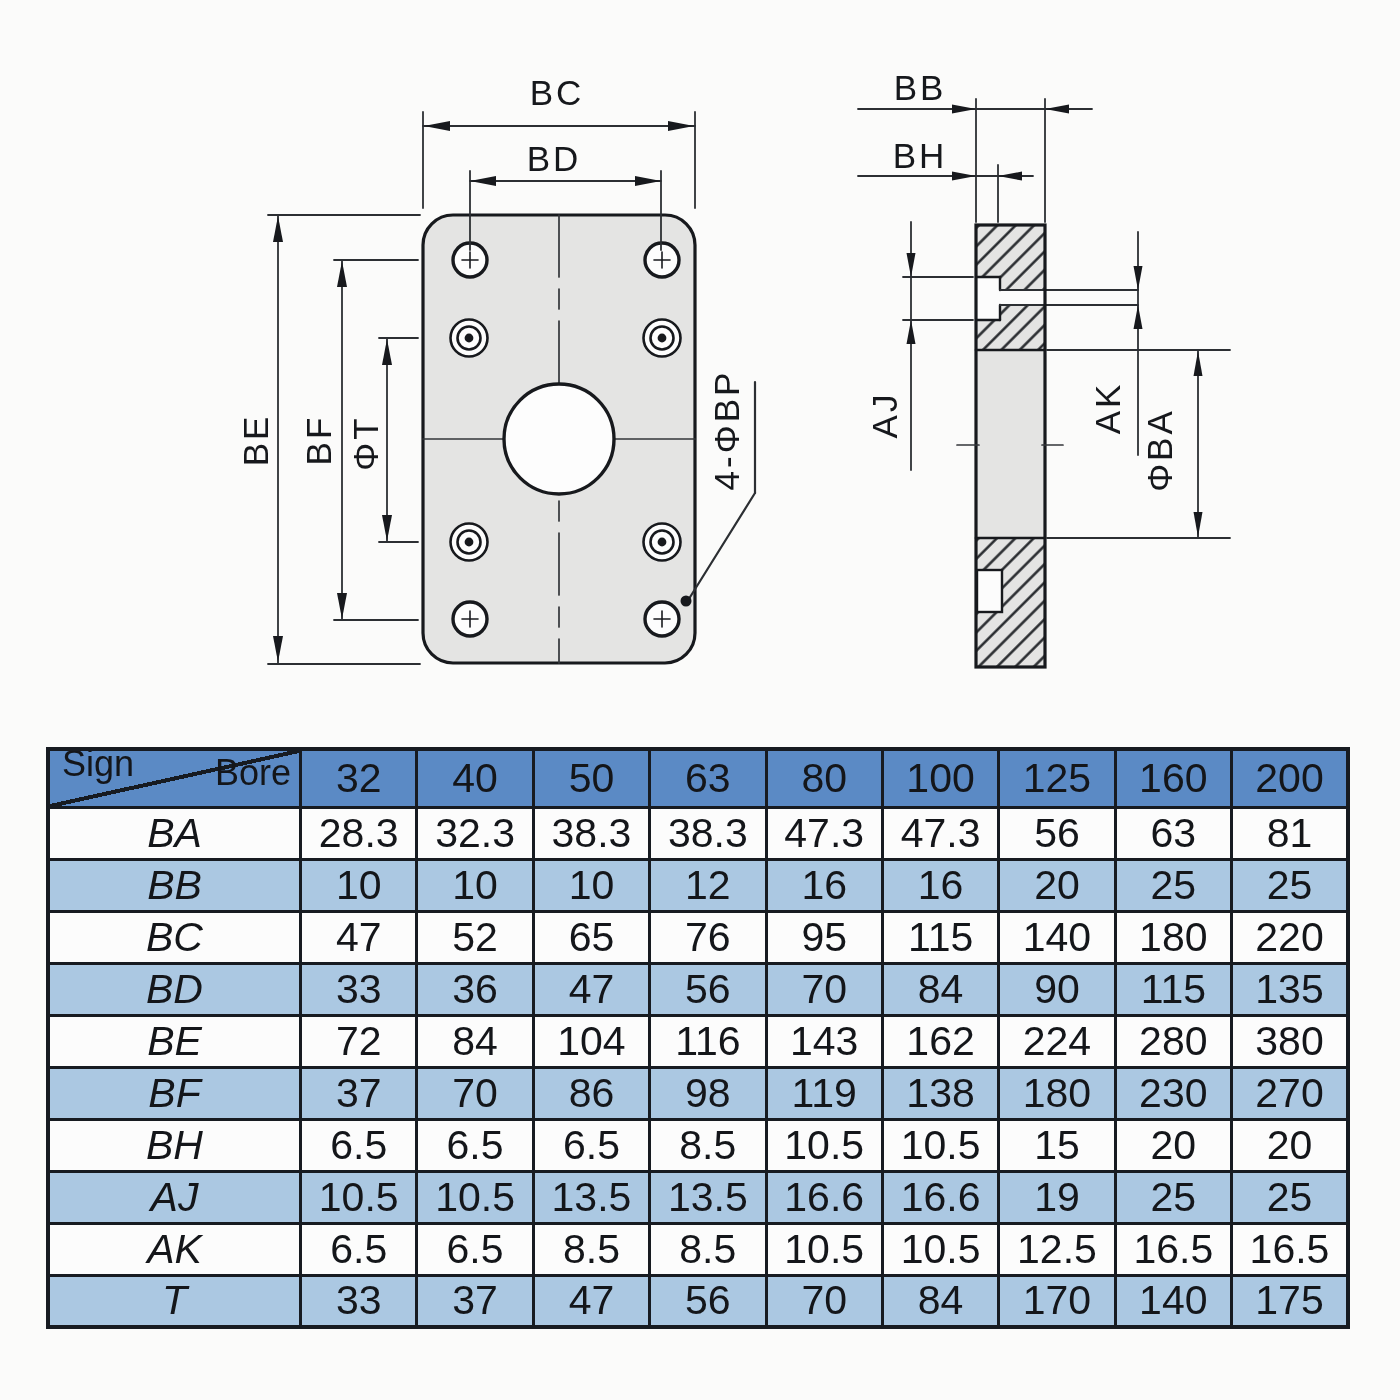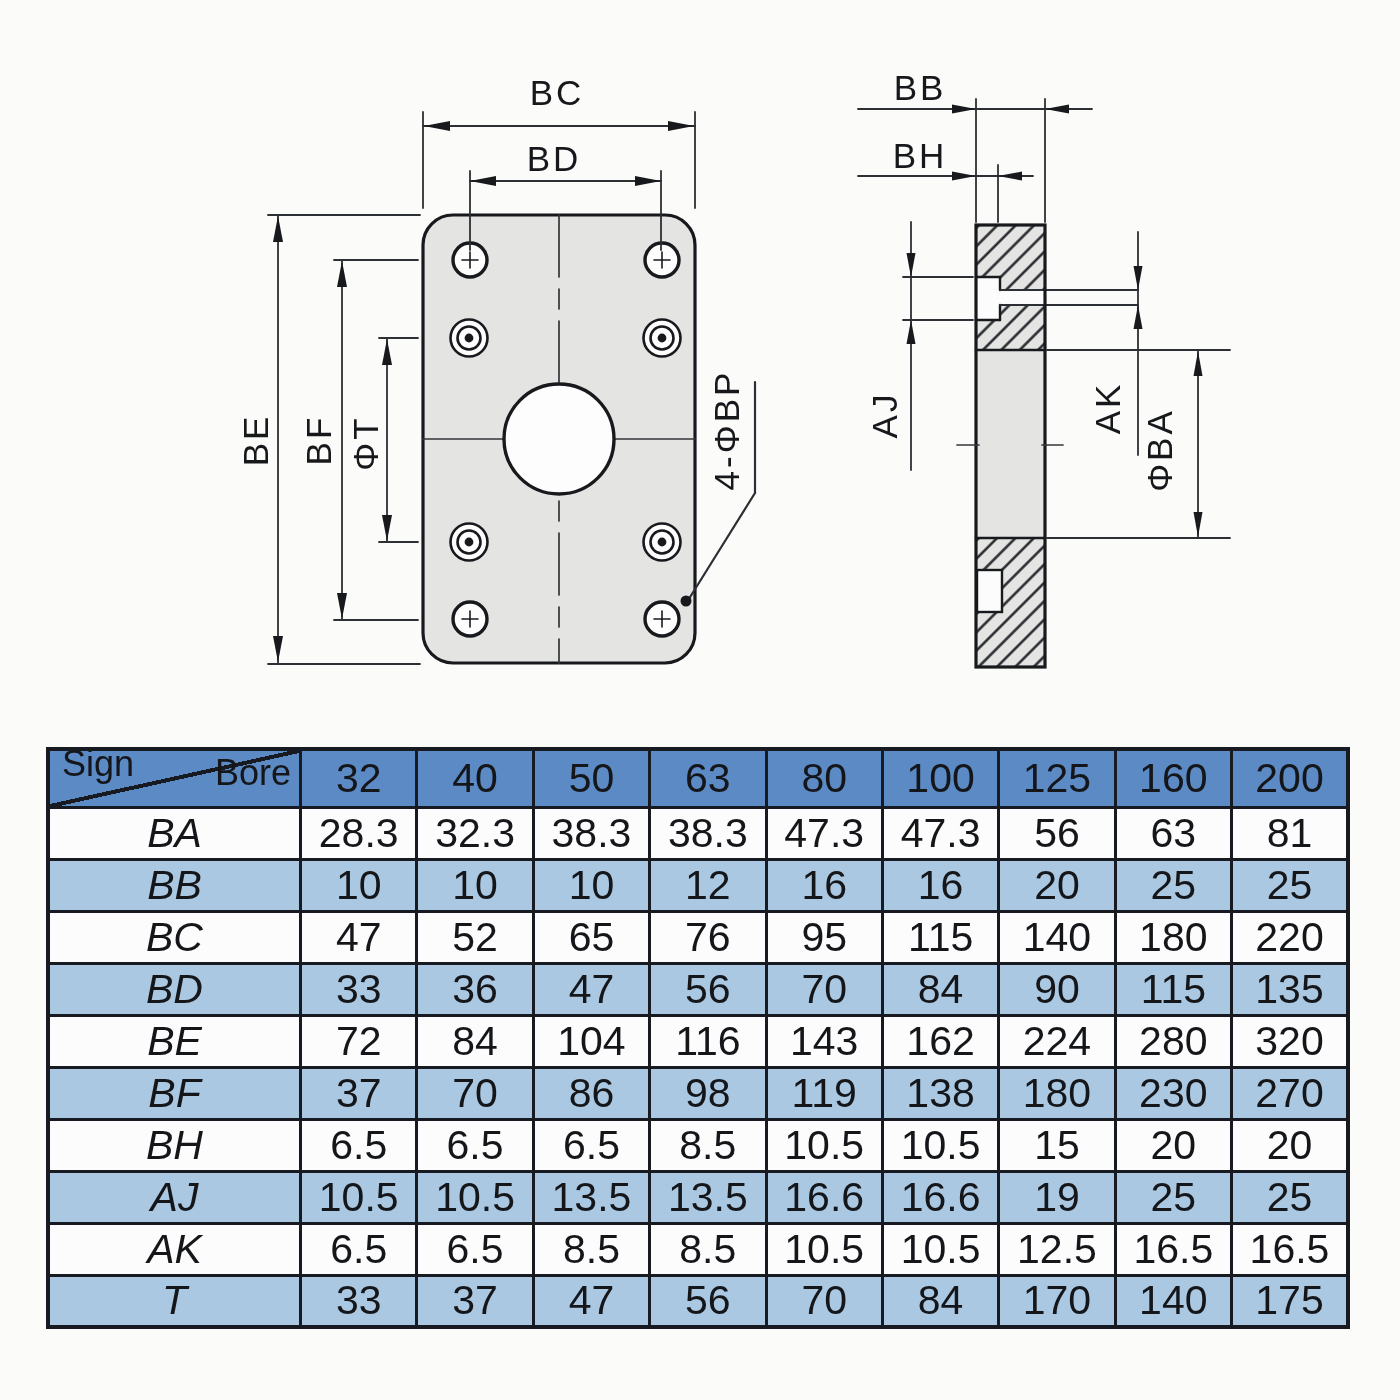--- a/index.html
+++ b/index.html
@@ -295,21 +295,21 @@
           <tr>
             <th>BE</th>
             <td>72</td>
             <td>84</td>
             <td>104</td>
             <td>116</td>
             <td>143</td>
             <td>162</td>
             <td>224</td>
             <td>280</td>
-            <td>320</td>
+            <td>380</td>
           </tr>
           <tr>
             <th>BF</th>
             <td>37</td>
             <td>70</td>
             <td>86</td>
             <td>98</td>
             <td>119</td>
             <td>138</td>
             <td>180</td>

